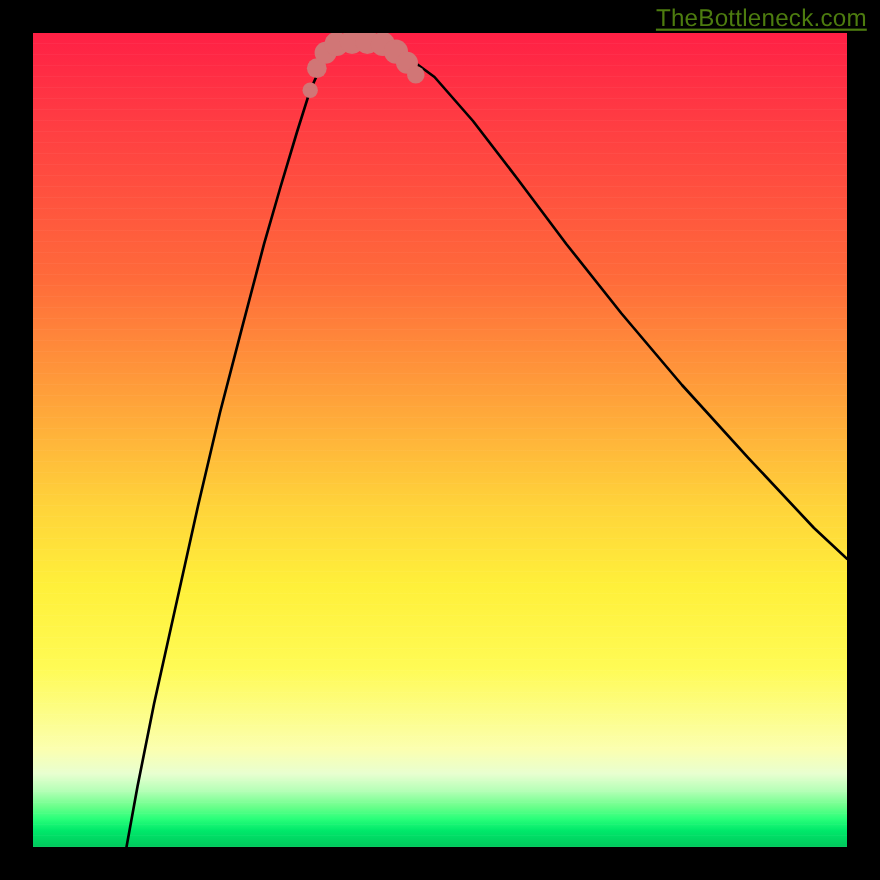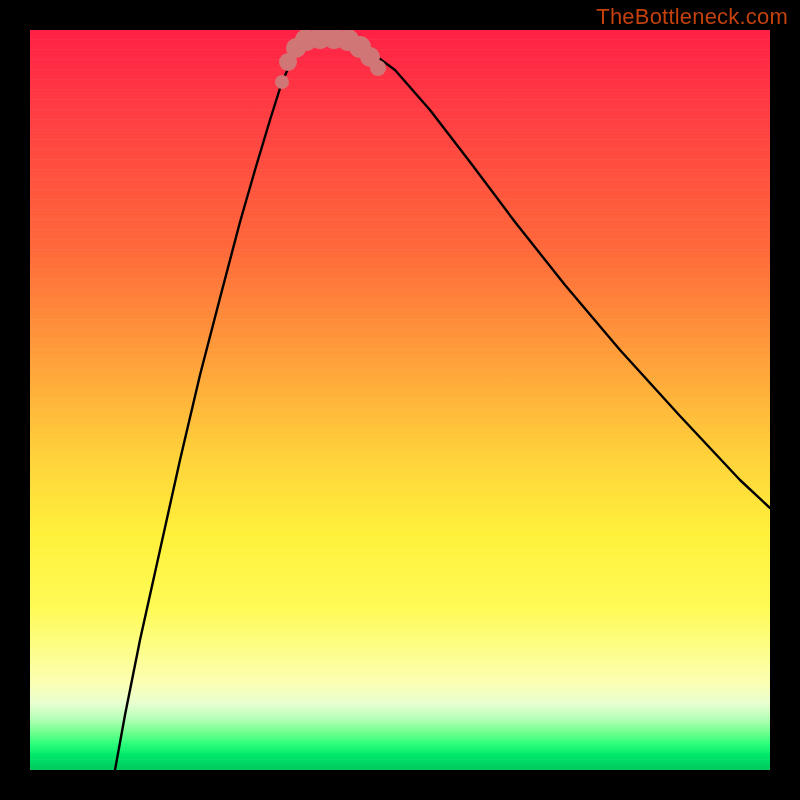--- a/index.html
+++ b/index.html
@@ -59,25 +59,26 @@
   svg.curve {
     position: absolute;
     left: 0; top: 0;
     width: 740px; height: 740px;
     pointer-events: none;
   }
   .watermark {
     position: absolute;
     top: 4px;
     right: 12px;
-    color: #c2410c;
+    color: #4d7c0f;
     font-size: 22px;
     font-weight: 500;
     letter-spacing: 0.2px;
     user-select: none;
+    text-decoration: underline;
   }
 </style>
 </head>
 <body>
 
 <div class="watermark">TheBottleneck.com</div>
 
 <div class="frame">
 
   <div class="gradient"></div>

